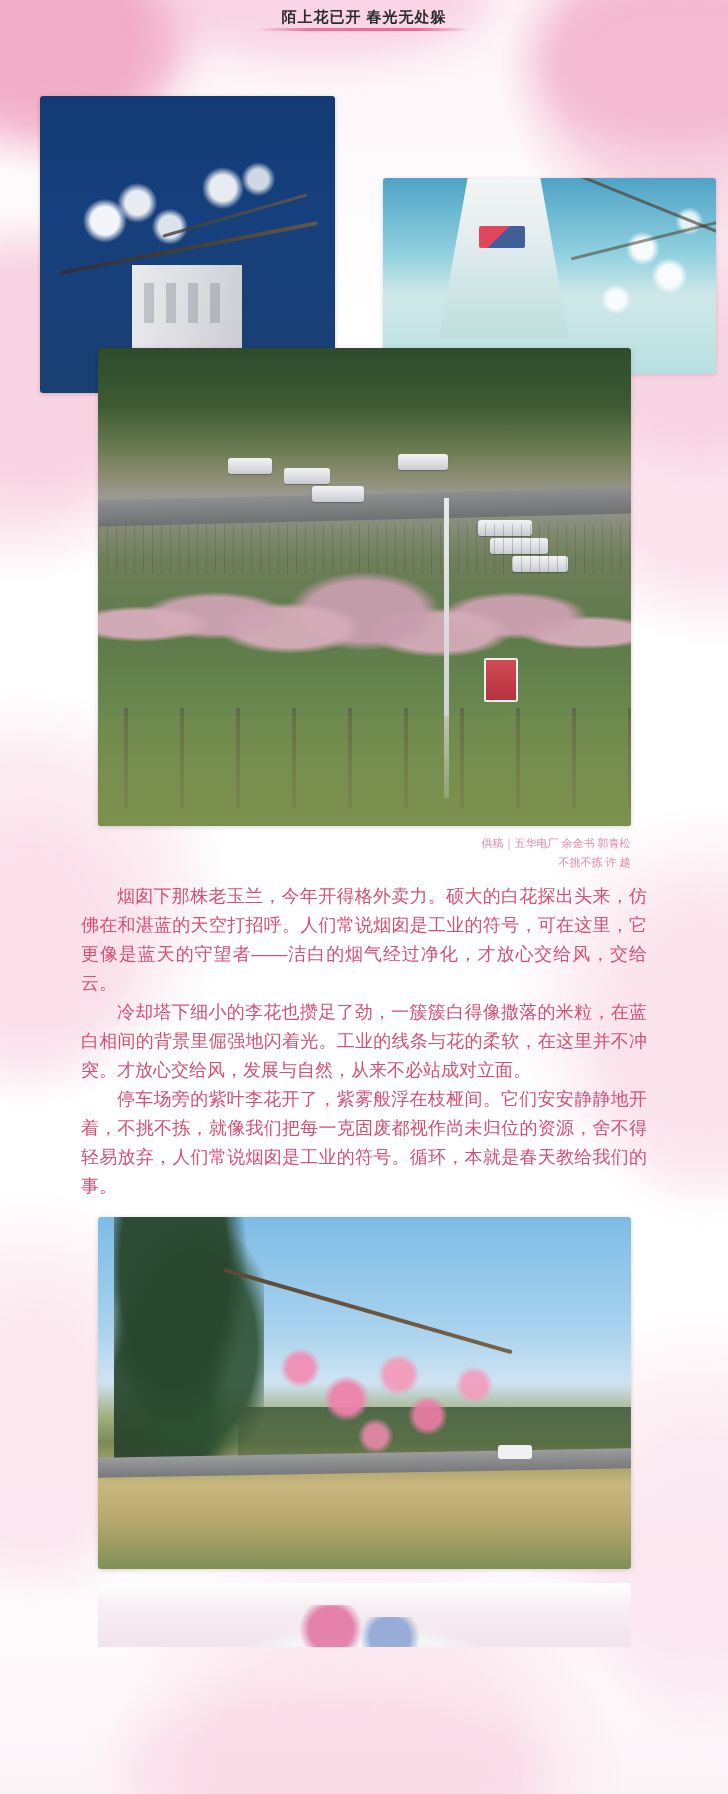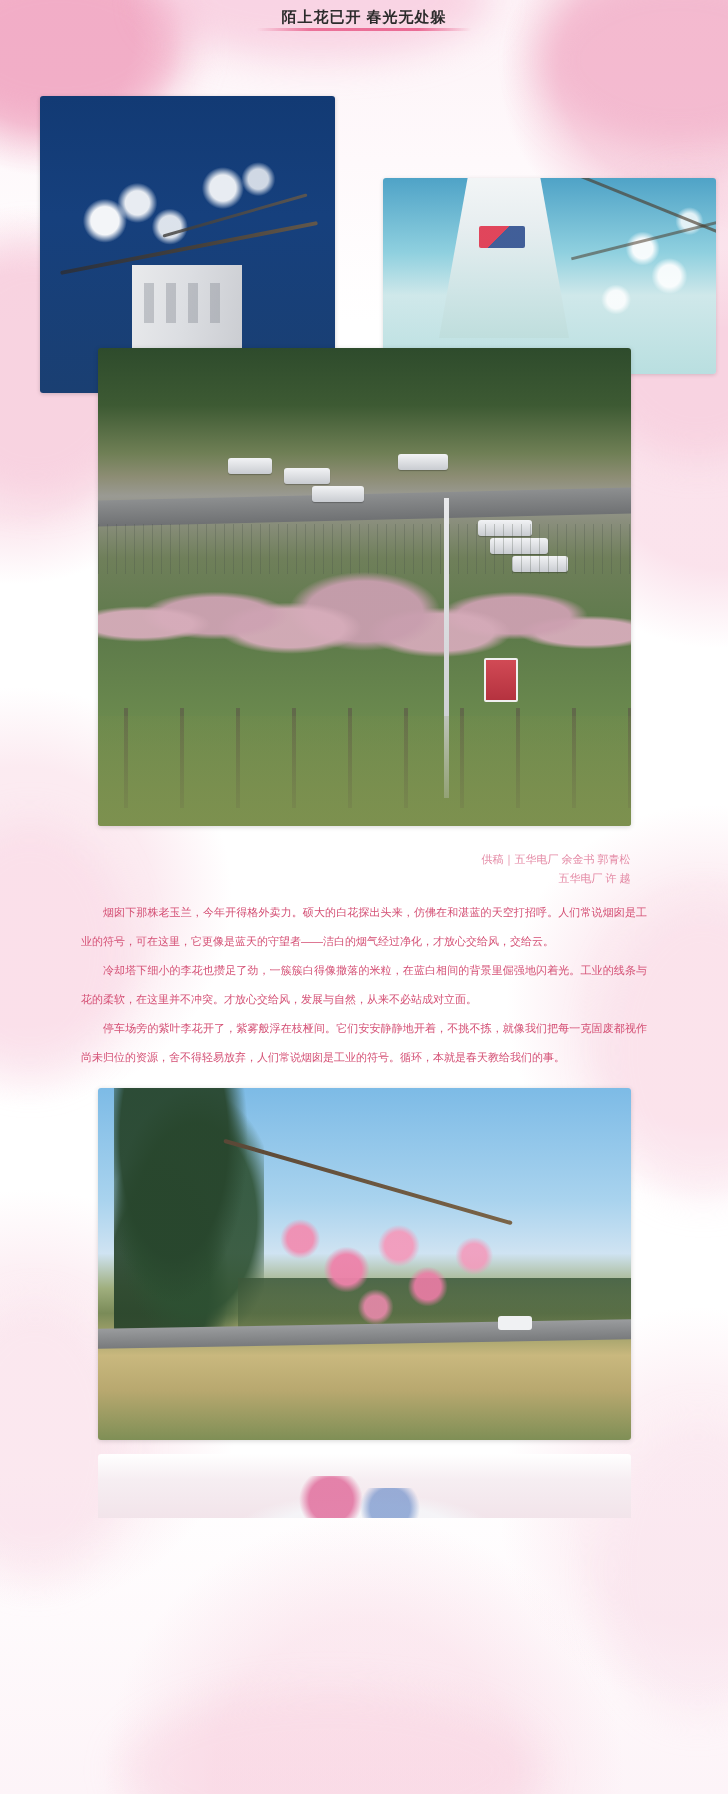--- a/index.html
+++ b/index.html
@@ -222,33 +222,33 @@
     background: repeating-linear-gradient(90deg, rgba(90,80,70,0) 0 26px, rgba(90,80,70,.55) 26px 30px, rgba(90,80,70,0) 30px 56px);
   }
   .p3 .grass {
     position: absolute; left: 0; bottom: 0; width: 100%; height: 110px;
     background: linear-gradient(180deg, rgba(120,140,75,.2), rgba(125,145,78,.85));
   }
 
   
   .credits {
     width: 533px;
-    margin: 24px auto 0;
+    margin: 8px auto 0;
     text-align: right;
     color: #e48aa5;
     font-size: 11px;
     line-height: 19px;
   }
 
   
   .article {
     width: 566px;
     margin: 10px auto 0;
     color: #d44f74;
-    font-size: 11px;
+    font-size: 18px;
     line-height: 29px;
     text-align: justify;
   }
   .article p { margin: 0; text-indent: 2em; }
 
   
   .p4 {
     position: relative;
     margin: 16px auto 0;
     width: 533px; height: 352px;
@@ -365,21 +365,21 @@
       <div class="fence"></div>
       <div class="canopy"></div>
       <div class="trunks"></div>
       <div class="lamp"></div>
       <div class="sign"></div>
       <div class="grass"></div>
     </div>
 
     <div class="credits">
       <div>供稿｜五华电厂 余金书 郭青松</div>
-      <div>五华电厂 许  越</div>
+      <div>不挑不拣 许  越</div>
     </div>
 
     <div class="article">
       <p>烟囱下那株老玉兰，今年开得格外卖力。硕大的白花探出头来，仿佛在和湛蓝的天空打招呼。人们常说烟囱是工业的符号，可在这里，它更像是蓝天的守望者——洁白的烟气经过净化，才放心交给风，交给云。</p>
       <p>冷却塔下细小的李花也攒足了劲，一簇簇白得像撒落的米粒，在蓝白相间的背景里倔强地闪着光。工业的线条与花的柔软，在这里并不冲突。才放心交给风，发展与自然，从来不必站成对立面。</p>
       <p>停车场旁的紫叶李花开了，紫雾般浮在枝桠间。它们安安静静地开着，不挑不拣，就像我们把每一克固废都视作尚未归位的资源，舍不得轻易放弃，人们常说烟囱是工业的符号。循环，本就是春天教给我们的事。</p>
     </div>
 
     <div class="photo p4">
       <div class="pine"></div>

